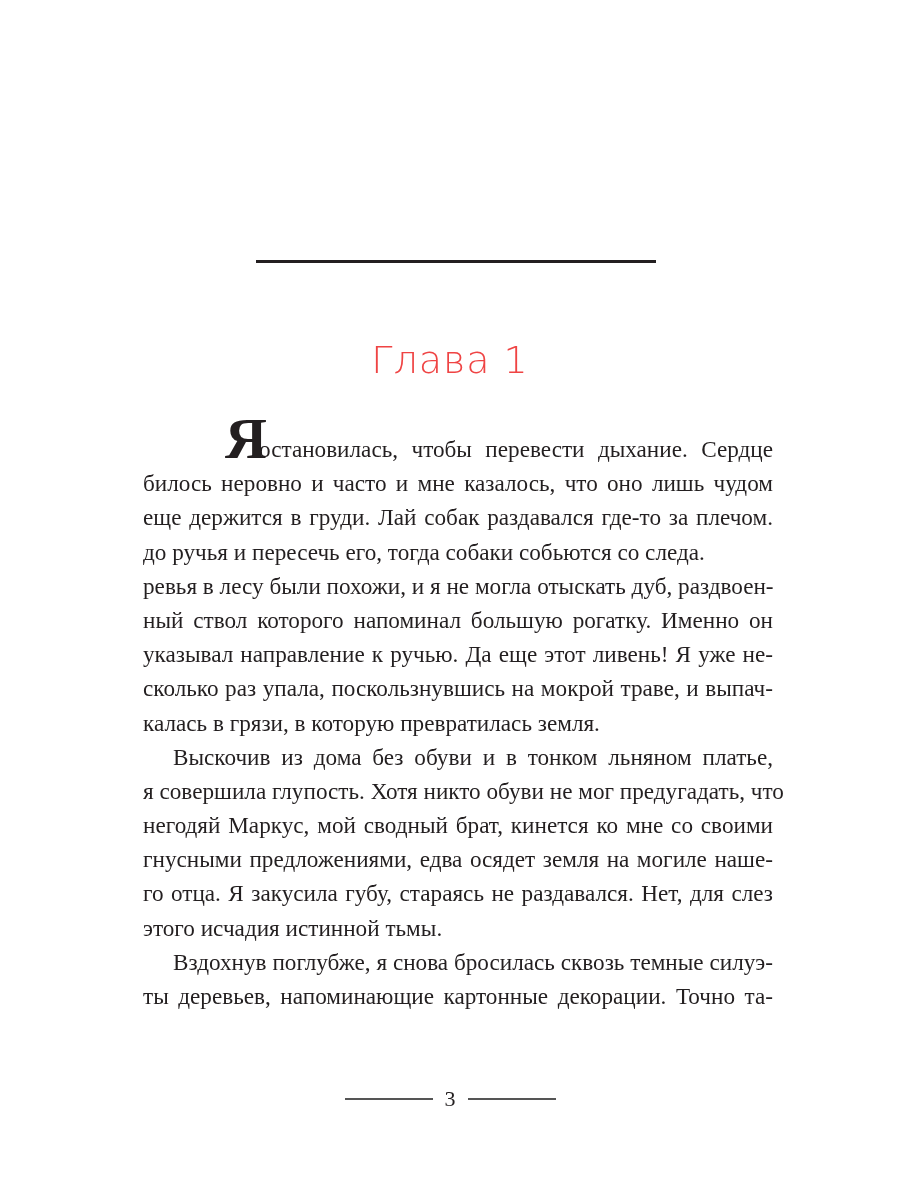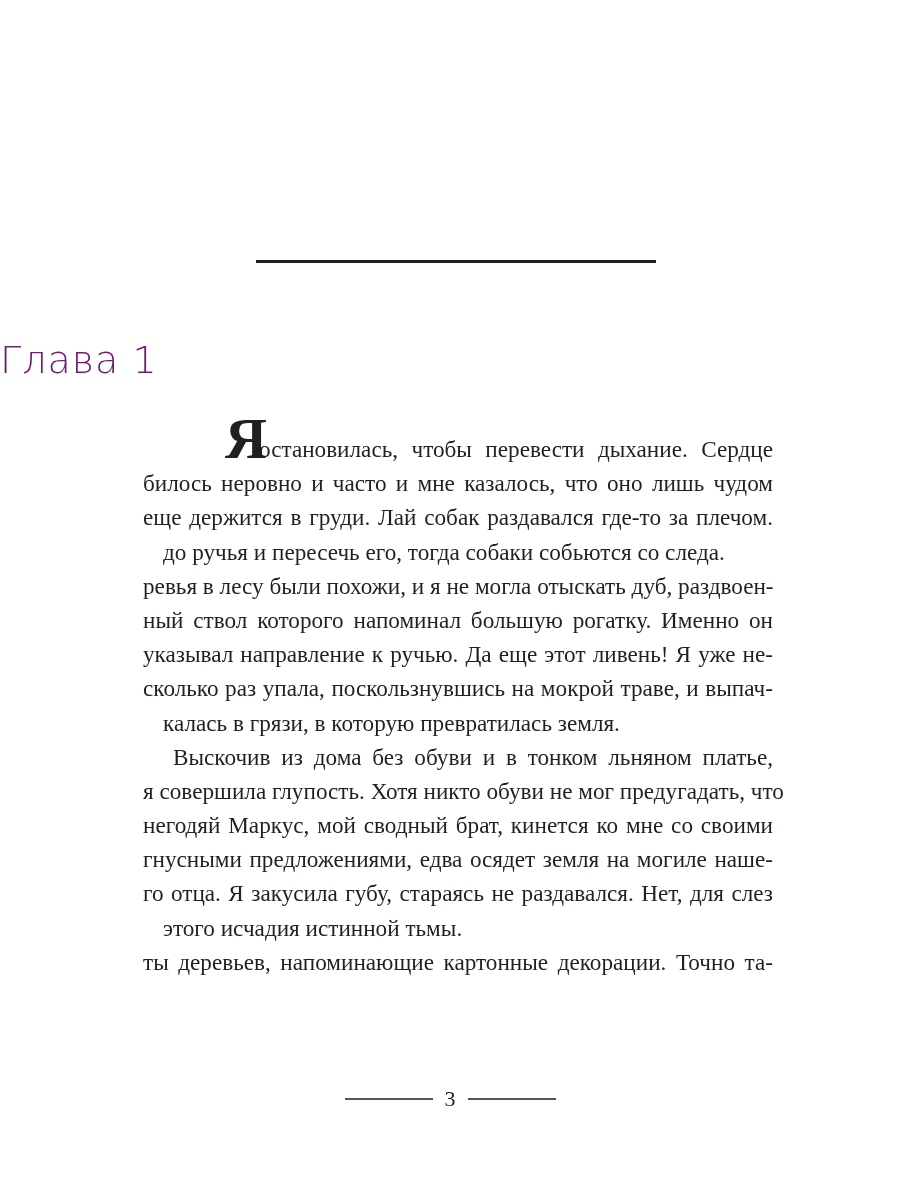--- a/index.html
+++ b/index.html
@@ -12,44 +12,44 @@
     }
     .top-rule {
       position: absolute;
       left: 256px; top: 260px;
       width: 400px; height: 3px;
       background: #231f20;
     }
     .chapter-title {
       position: absolute;
       left: 0; right: 0; top: 338px;
-      text-align: left;
+      text-align: center;
       font-family: "DejaVu Sans", sans-serif;
       font-weight: 300;
       font-size: 38px;
       letter-spacing: 1px;
-      color: #701a75;
+      color: #ef4444;
     }
     .body-text {
       position: absolute;
       left: 143px; top: 432px;
       width: 630px;
       font-family: "Liberation Serif", serif;
       font-size: 23.2px;
       line-height: 34.2px;
       color: #231f20;
     }
     .line {
       display: block;
       white-space: nowrap;
       text-align: justify;
       text-align-last: justify;
       height: 34.2px;
     }
-    .line.last { text-align-last: left; margin-left: 20px; }
+    .line.last { text-align-last: left; }
     .line.indent { padding-left: 30px; }
     .line.first { padding-left: 82px; position: relative; }
     .dropcap {
       position: absolute;
       left: 82px; top: -22px;
       font-family: "Liberation Serif", serif;
       font-weight: bold;
       font-size: 58px;
       line-height: 58px;
       color: #231f20;
@@ -103,20 +103,21 @@
   <div>
     <span class="line indent">Выскочив из дома без обуви и в тонком льняном платье,</span>
     <span class="line">я совершила глупость. Хотя никто обуви не мог предугадать, что</span>
     <span class="line">негодяй Маркус, мой сводный брат, кинется ко мне со своими</span>
     <span class="line">гнусными предложениями, едва осядет земля на могиле наше-</span>
     <span class="line">го отца. Я закусила губу, стараясь не раздавался. Нет, для слез</span>
     <span class="line last">этого исчадия истинной тьмы.</span>
   </div>
 
   <div>
+    <span class="line indent">Вздохнув поглубже, я снова бросилась сквозь темные силуэ-</span>
     <span class="line">ты деревьев, напоминающие картонные декорации. Точно та-</span>
   </div>
 </div>
 
 <div class="folio">
   <div class="folio-rule"></div>
   <span class="folio-num">3</span>
   <div class="folio-rule"></div>
 </div>
 

